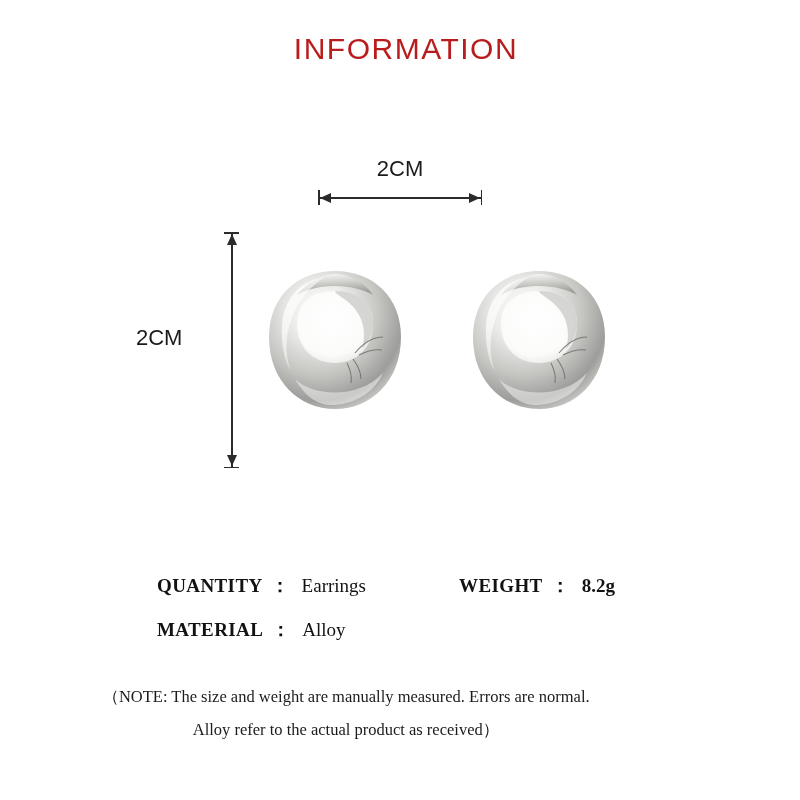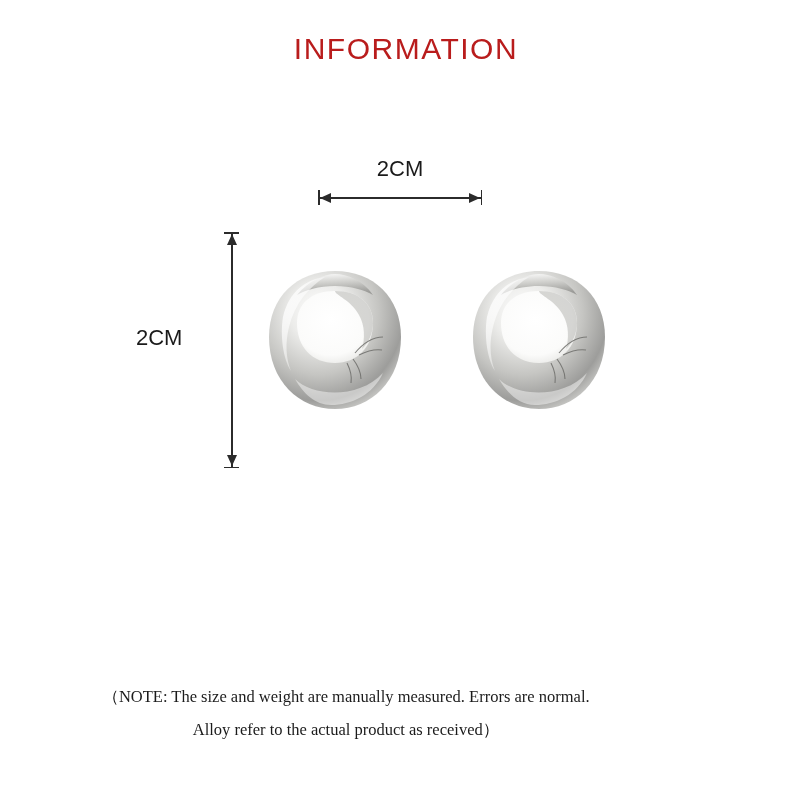--- a/index.html
+++ b/index.html
@@ -330,19 +330,34 @@
       <g stroke="#6e6e6b" stroke-width="1.1" fill="none" opacity="0.85">
         <path d="M100 98 C110 86 120 82 128 82"></path>
         <path d="M104 100 C112 96 120 94 127 95"></path>
         <path d="M98 104 C104 112 106 118 106 124"></path>
         <path d="M92 108 C96 116 97 122 96 128"></path>
       </g>
     </svg>
 
   </div>
 
+  <div class="specs">
+    <div class="spec-row">
+      <div class="spec-cell quantity">
+        <span class="k">QUANTITY</span><span class="sep">：</span><span class="v">Earrings</span>
+      </div>
+      <div class="spec-cell weight">
+        <span class="k">WEIGHT</span><span class="sep">：</span><span class="v">8.2g</span>
+      </div>
+    </div>
+    <div class="spec-row">
+      <div class="spec-cell material">
+        <span class="k">MATERIAL</span><span class="sep">：</span><span class="v">Alloy</span>
+      </div>
+    </div>
+  </div>
 
   <div class="note">
     <div>（NOTE: The size and weight are manually measured. Errors are normal.</div>
     <div>Alloy refer to the actual product as received）</div>
   </div>
 
 </div>
 
 </body></html>

